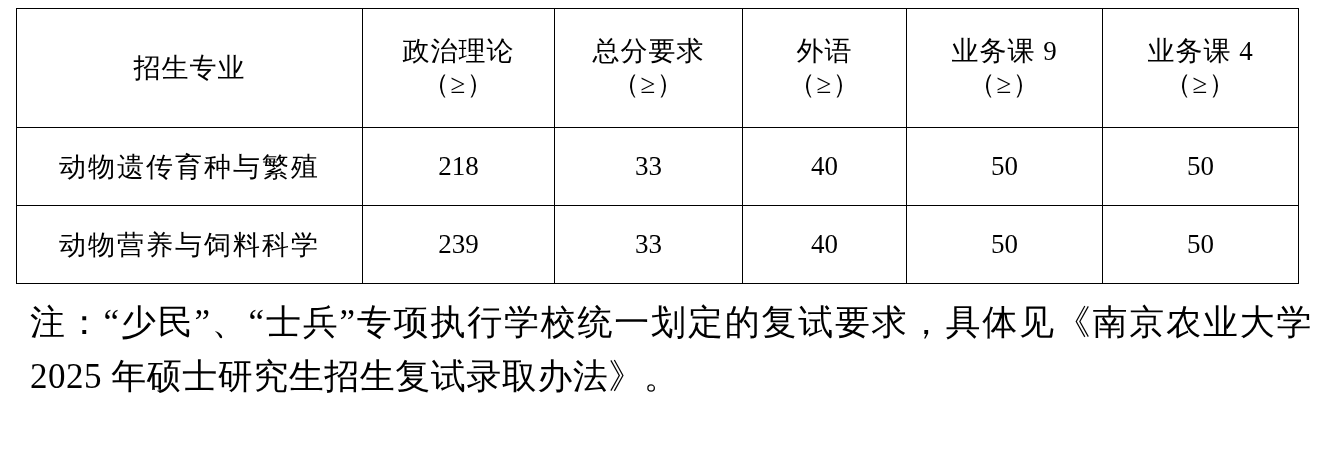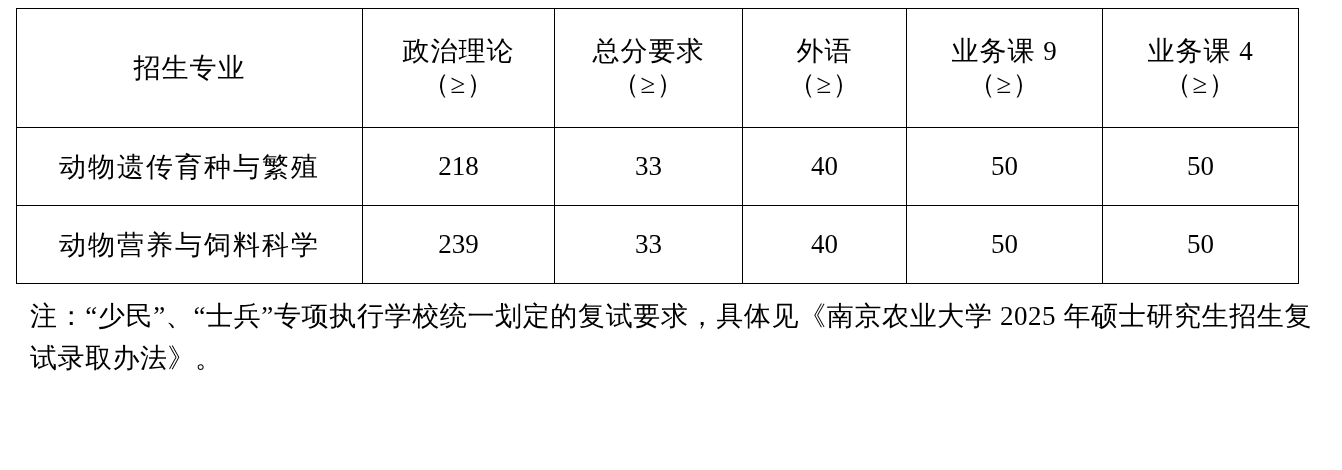--- a/index.html
+++ b/index.html
@@ -60,21 +60,21 @@
   .col-prof2   { width: 196px; }
 
   .major-cell {
     letter-spacing: 2px;
   }
   .num-cell {
     font-family: "Liberation Serif", "DejaVu Serif", serif;
   }
   .note {
     margin: 12px 30px 1px 30px;
-    font-size: 27px;
+    font-size: 35px;
     line-height: 1.55;
     text-align: justify;
     text-justify: inter-ideograph;
     letter-spacing: 0.5px;
   }
   .note p {
     margin: 0;
     text-indent: 0;
   }
 </style>

